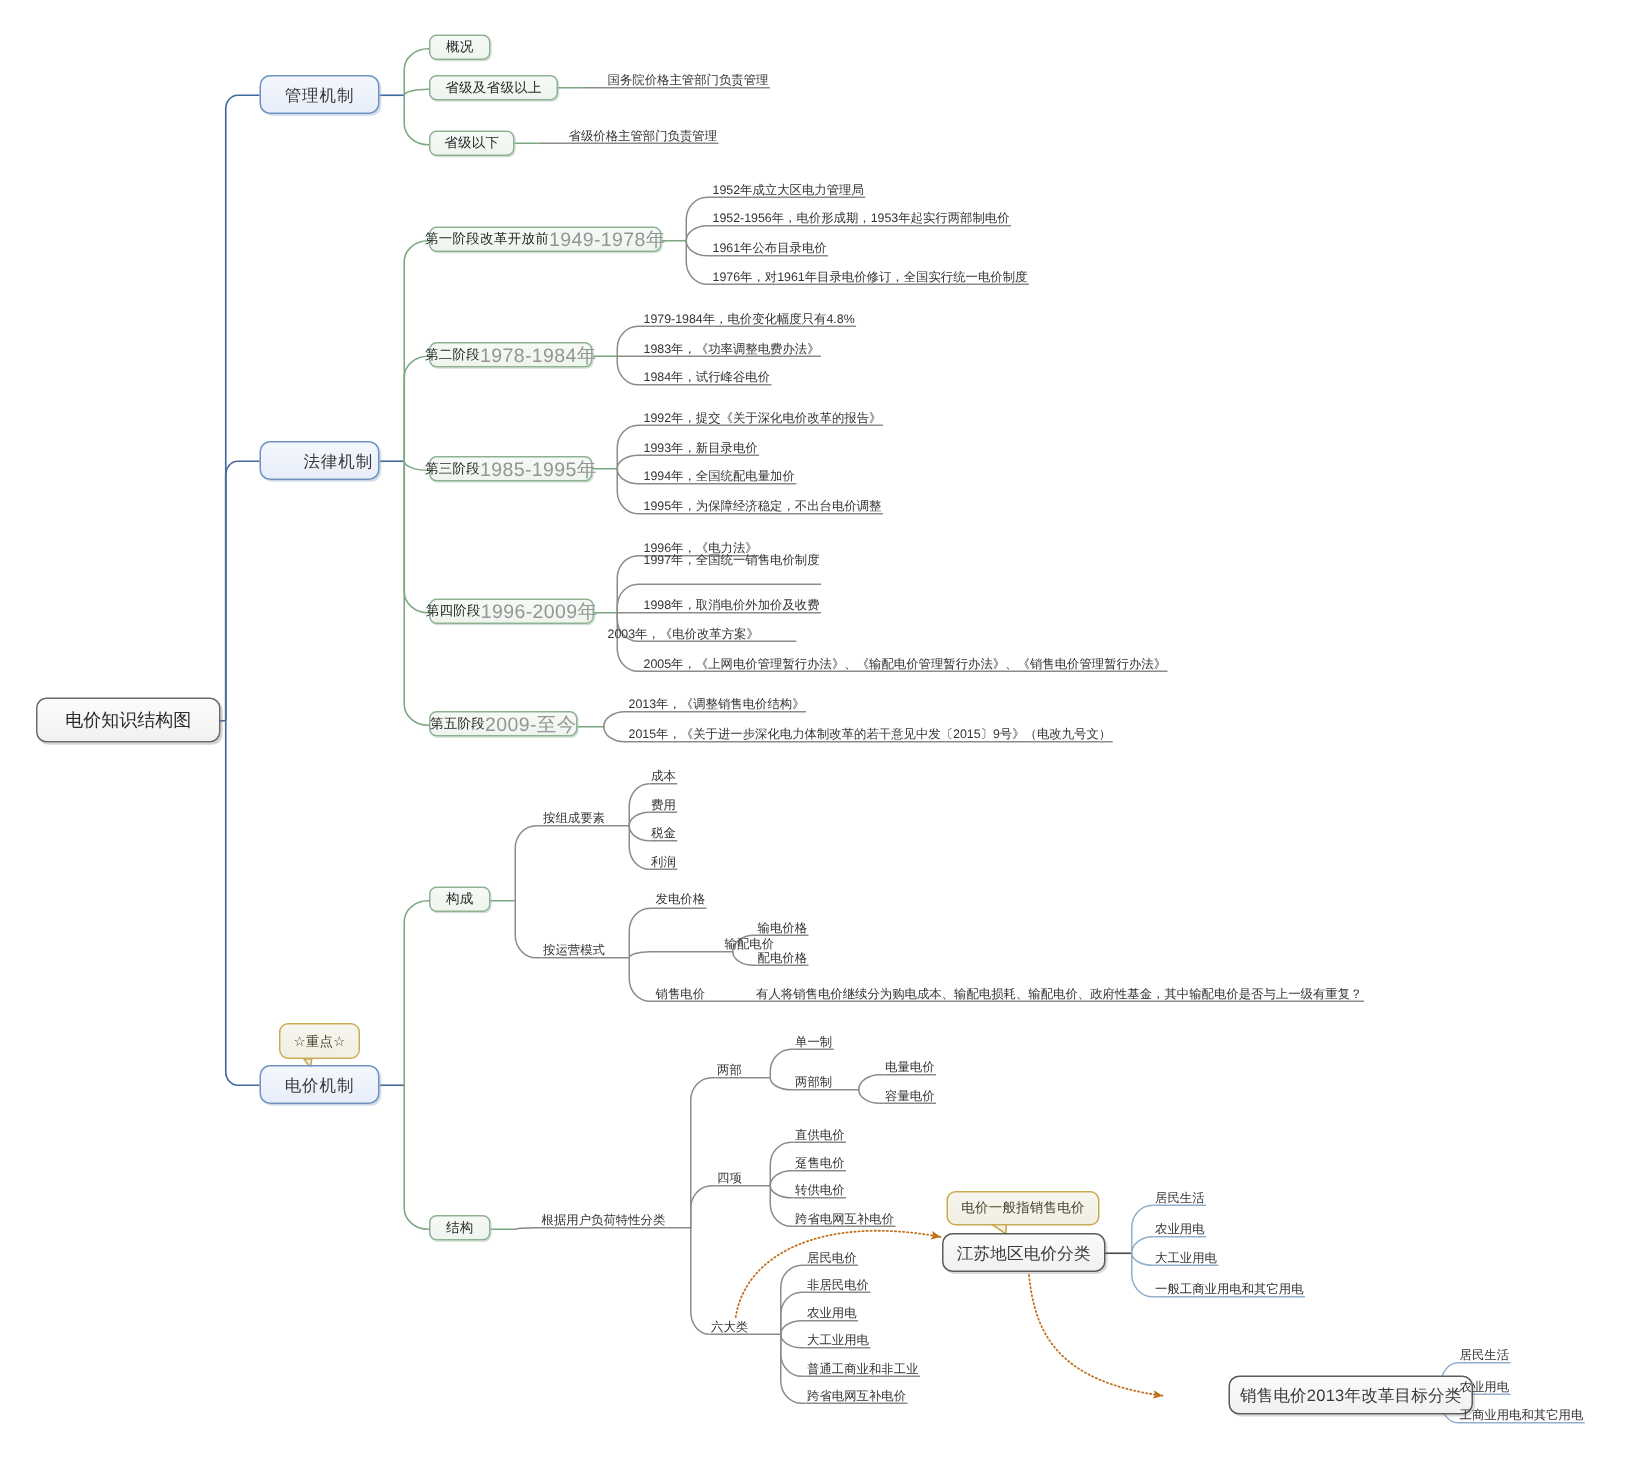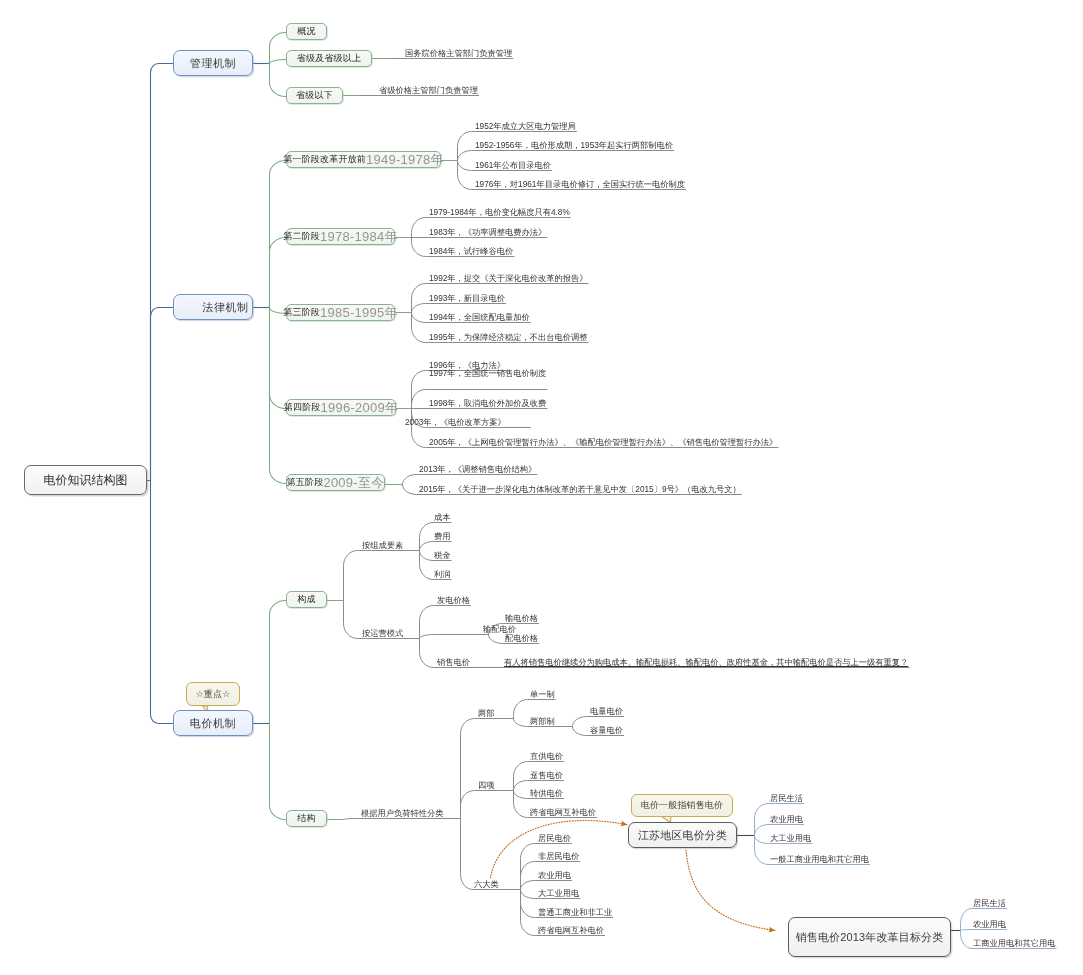--- a/index.html
+++ b/index.html
@@ -266,21 +266,21 @@
       <div class="leaf" style="left:434px;top:512.5px;">成本</div>
       <div class="leaf" style="left:434px;top:531.5px;">费用</div>
       <div class="leaf" style="left:434px;top:550.5px;">税金</div>
       <div class="leaf" style="left:434px;top:569.5px;">利润</div>
       <div class="leaf" style="left:362px;top:628.5px;">按运营模式</div>
       <div class="leaf" style="left:437px;top:595.5px;font-family:Liberation Mono, monospace;">发电价格</div>
       <div class="leaf" style="left:437px;top:624.5px;margin-left:46px;">输配电价</div>
       <div class="leaf" style="left:505px;top:613.5px;">输电价格</div>
       <div class="leaf" style="left:505px;top:633.5px;">配电价格</div>
       <div class="leaf" style="left:437px;top:657.5px;">销售电价</div>
-      <div class="leaf" style="left:504px;top:657.5px;text-decoration:underline;">有人将销售电价继续分为购电成本、输配电损耗、输配电价、政府性基金，其中输配电价是否与上一级有重复？</div>
+      <div class="leaf" style="left:504px;top:657.5px;">有人将销售电价继续分为购电成本、输配电损耗、输配电价、政府性基金，其中输配电价是否与上一级有重复？</div>
       <div class="leaf" style="left:361px;top:808.5px;">根据用户负荷特性分类</div>
       <div class="leaf" style="left:478px;top:708.5px;">两部</div>
       <div class="leaf" style="left:530px;top:689.5px;">单一制</div>
       <div class="leaf" style="left:530px;top:716.5px;">两部制</div>
       <div class="leaf" style="left:590px;top:706.5px;">电量电价</div>
       <div class="leaf" style="left:590px;top:725.5px;">容量电价</div>
       <div class="leaf" style="left:478px;top:780.5px;">四项</div>
       <div class="leaf" style="left:530px;top:751.5px;">直供电价</div>
       <div class="leaf" style="left:530px;top:770.5px;">趸售电价</div>
       <div class="leaf" style="left:530px;top:788.5px;">转供电价</div>
@@ -292,21 +292,21 @@
       <div class="leaf" style="left:538px;top:888.5px;">大工业用电</div>
       <div class="leaf" style="left:538px;top:907.5px;">普通工商业和非工业</div>
       <div class="leaf" style="left:538px;top:925.5px;">跨省电网互补电价</div>
       <div class="nd gbox" style="left:628px;top:822px;width:109px;height:26px;">
         <span>江苏地区电价分类</span>
       </div>
       <div class="leaf" style="left:770px;top:793.5px;">居民生活</div>
       <div class="leaf" style="left:770px;top:814.5px;">农业用电</div>
       <div class="leaf" style="left:770px;top:833.5px;">大工业用电</div>
       <div class="leaf" style="left:770px;top:854.5px;">一般工商业用电和其它用电</div>
-      <div class="nd gbox" style="left:788px;top:917px;width:163px;height:40px;">
+      <div class="nd gbox" style="left:819px;top:917px;width:163px;height:26px;">
         <span>销售电价2013年改革目标分类</span>
       </div>
       <div class="leaf" style="left:973px;top:898.5px;">居民生活</div>
       <div class="leaf" style="left:973px;top:919.5px;">农业用电</div>
       <div class="leaf" style="left:973px;top:938.5px;">工商业用电和其它用电</div>
       <div class="callout" style="left:186px;top:682px;width:54px;height:24px;">
         <span>☆重点☆</span>
       </div>
       <div class="callout" style="left:631px;top:794px;width:102px;height:23px;">
         <span>电价一般指销售电价</span>

